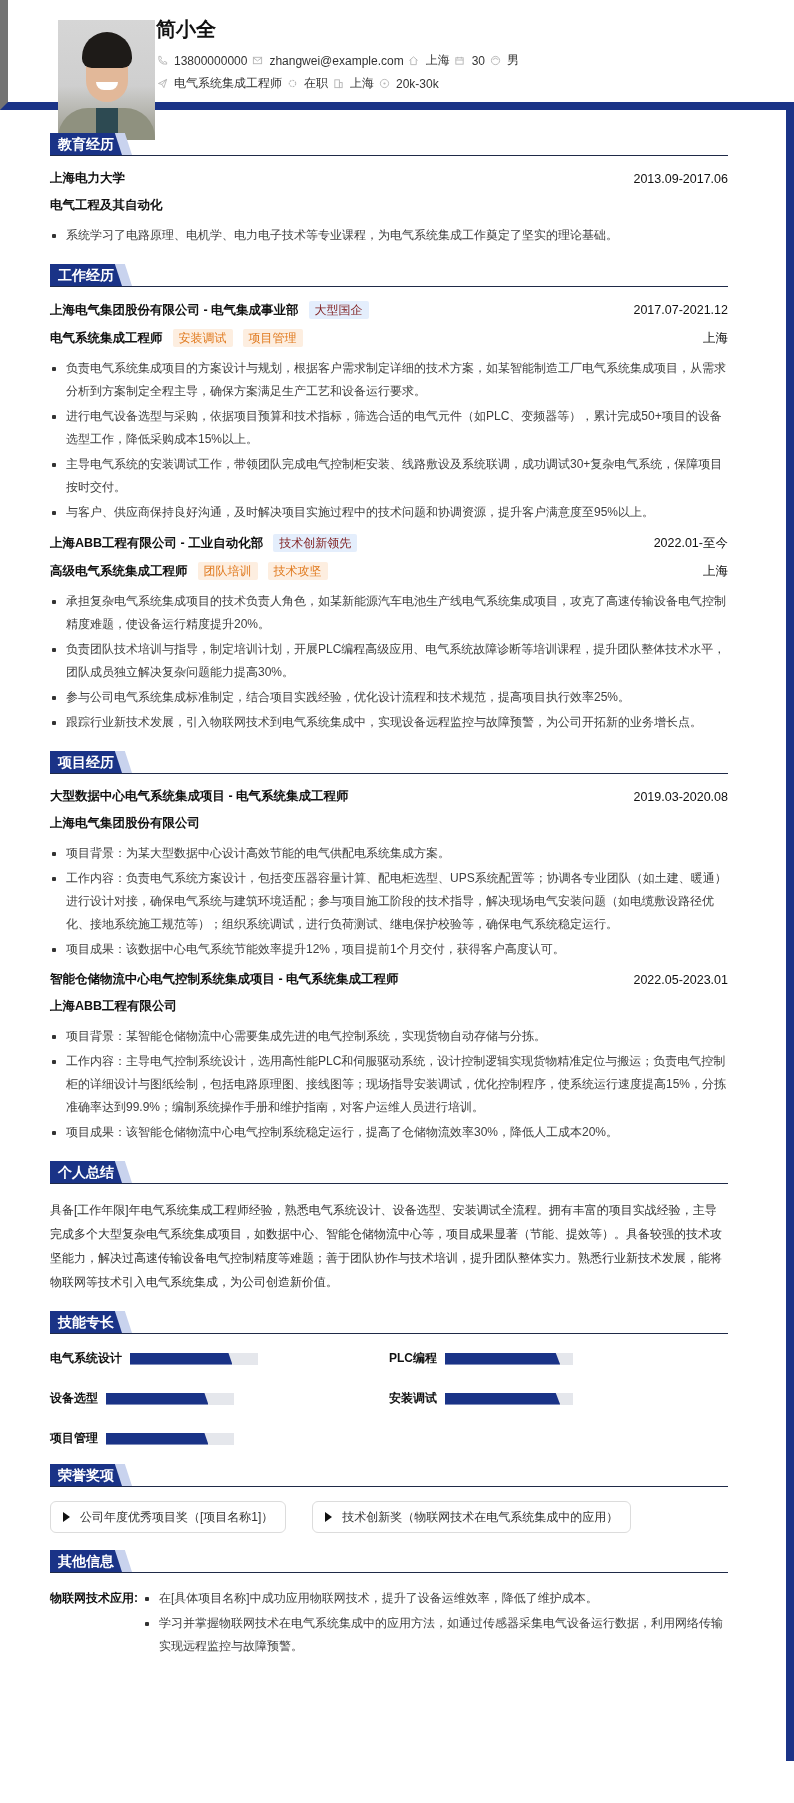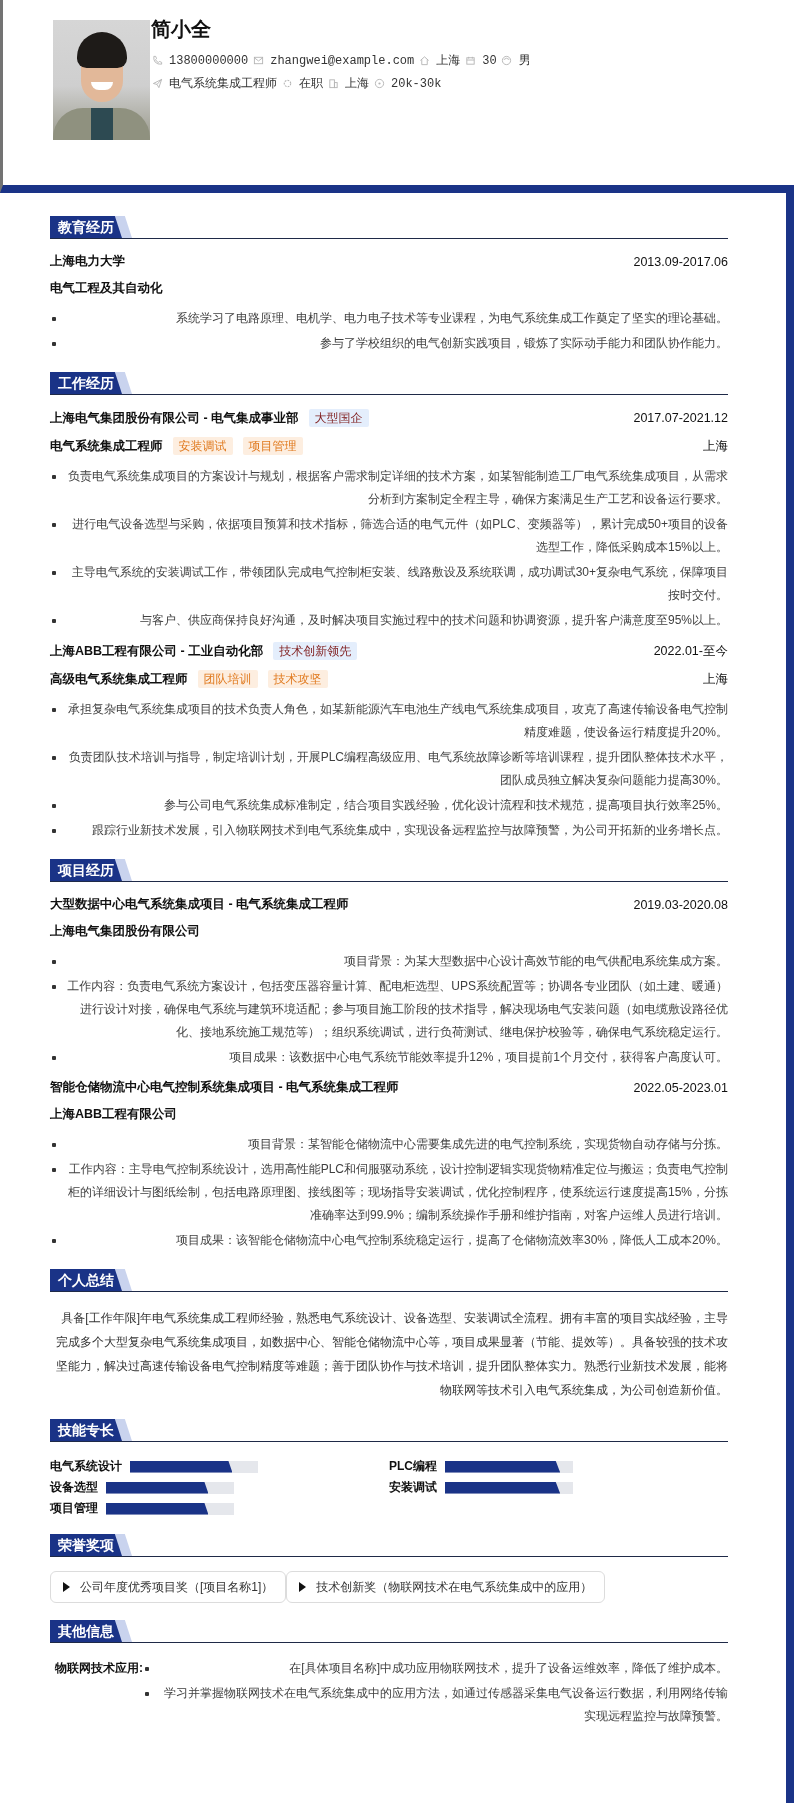--- a/index.html
+++ b/index.html
@@ -3,25 +3,24 @@
 <meta charset="utf-8">
 <style>
   * { box-sizing: border-box; margin: 0; padding: 0; }
   html, body { width: 794px; background: #ffffff; }
   body { font-family: "Liberation Sans", "DejaVu Sans", sans-serif; color: #222; font-size: 13px; }
 
   .page { position: relative; width: 794px; min-height: 1803px; background: #fff; }
 
   
   .header {
-    position: relative; height: 193px;
-    border-left: 3px solid #737373;
+    position: relative; height: 110px;
+    border-left: 8px solid #737373;
     border-bottom: 8px solid #1a3387;
     background: #fff;
-    font-family: Liberation Mono, monospace;
   }
   .avatar {
     position: absolute; left: 50px; top: 20px; width: 97px; height: 120px;
     background: linear-gradient(180deg, #d6d6d6 0%, #cfcfcf 55%, #9a9a8c 100%);
     overflow: hidden;
   }
   .avatar .hair { position:absolute; left:24px; top:12px; width:50px; height:36px; background:#1e1b18; border-radius:26px 26px 10px 10px; }
   .avatar .face { position:absolute; left:28px; top:26px; width:42px; height:56px; background:#e2b899; border-radius:20px 20px 22px 22px; }
   .avatar .smile { position:absolute; left:38px; top:62px; width:22px; height:8px; background:#fff; border-radius:0 0 10px 10px; }
   .avatar .jacket { position:absolute; left:0; top:88px; width:97px; height:40px; background:#8f917f; border-radius:30px 30px 0 0; }
@@ -34,21 +33,20 @@
   .info-item { display: flex; align-items: center; margin-right: 4px; }
   .info-item .ic { width: 12px; height: 12px; margin-right: 6px; color: #b5b5b5; display: inline-flex; align-items: center; justify-content: center; }
   .info-item .ic svg { width: 11px; height: 11px; }
 
   
   .body {
     position: relative;
     border-right: 8px solid #1a3387;
     padding: 22px 58px 30px 50px;
     min-height: 1651px;
-    text-align: right;
   }
 
   .section { margin-bottom: 16px; }
   .sec-head { position: relative; height: 24px; border-bottom: 1.5px solid #1f2a48; margin-bottom: 14px; }
   .sec-title {
     position: absolute; left: 0; bottom: 0; height: 22px; padding: 0 8px;
     background: #1a3387; color: #fff; font-size: 14px; font-weight: bold; line-height: 22px;
   }
   .sec-tail {
     position: absolute; bottom: 0; height: 22px; width: 10px;
@@ -62,27 +60,27 @@
   .tag { display: inline-block; font-size: 12px; font-weight: normal; padding: 1px 6px; margin-left: 10px; border-radius: 2px; line-height: 16px; }
   .tag.blue { background: #e4eefc; color: #7f1d1d; }
   .tag.orange { background: #fdeee0; color: #e07a1f; }
 
   ul.bullets { list-style: none; margin-bottom: 10px; }
   ul.bullets li { position: relative; padding-left: 16px; font-size: 12px; line-height: 23px; color: #404040; margin-bottom: 2px; }
   ul.bullets li::before { content: ""; position: absolute; left: 2px; top: 10px; width: 4px; height: 4px; background: #333; border-radius: 1px; }
 
   .summary { font-size: 12px; line-height: 24px; color: #333; }
 
-  .skills { display: grid; grid-template-columns: 1fr 1fr; row-gap: 4px; padding-top: 2px; }
+  .skills { display: grid; grid-template-columns: 1fr 1fr; row-gap: 23px; padding-top: 2px; }
   .skill { display: flex; align-items: center; }
   .skill .label { font-size: 12px; font-weight: bold; color: #111; margin-right: 8px; }
   .skill .track { position: relative; width: 128px; height: 12px; background: #e5e7ec; overflow: hidden; }
   .skill .fill { position: absolute; left: 0; top: 0; height: 12px; background: #1a3387; clip-path: polygon(0 0, 96% 0, 100% 100%, 0 100%); }
 
-  .awards { display: flex; gap: 0; }
+  .awards { display: flex; gap: 26px; }
   .award { display: flex; align-items: center; height: 32px; padding: 0 12px; border: 1px solid #dcdcdc; border-radius: 6px; font-size: 12px; color: #333; background: #fff; }
   .award .tri { width: 0; height: 0; border-top: 5px solid transparent; border-bottom: 5px solid transparent; border-left: 7px solid #111; margin-right: 10px; }
 
   .other { display: flex; }
   .other .olabel { font-size: 12px; font-weight: bold; color: #111; width: 93px; flex-shrink: 0; line-height: 23px; }
   .other ul.bullets { flex: 1; }
 </style>
 </head>
 <body>
 
@@ -191,21 +189,20 @@
       </div>
       <div class="row">
         <div class="left">上海电力大学</div>
         <div class="right">2013.09-2017.06</div>
       </div>
       <div class="row">
         <div class="left">电气工程及其自动化</div>
       </div>
       <ul class="bullets">
         <li>系统学习了电路原理、电机学、电力电子技术等专业课程，为电气系统集成工作奠定了坚实的理论基础。</li>
-        <li>参与了学校组织的电气创新实践项目，锻炼了实际动手能力和团队协作能力。</li>
       </ul>
     </div>
 
     <div class="section">
       <div class="sec-head">
         <div class="sec-title">工作经历</div>
         <div class="sec-tail" style="left:72px;"></div>
       </div>
 
       <div class="row">

